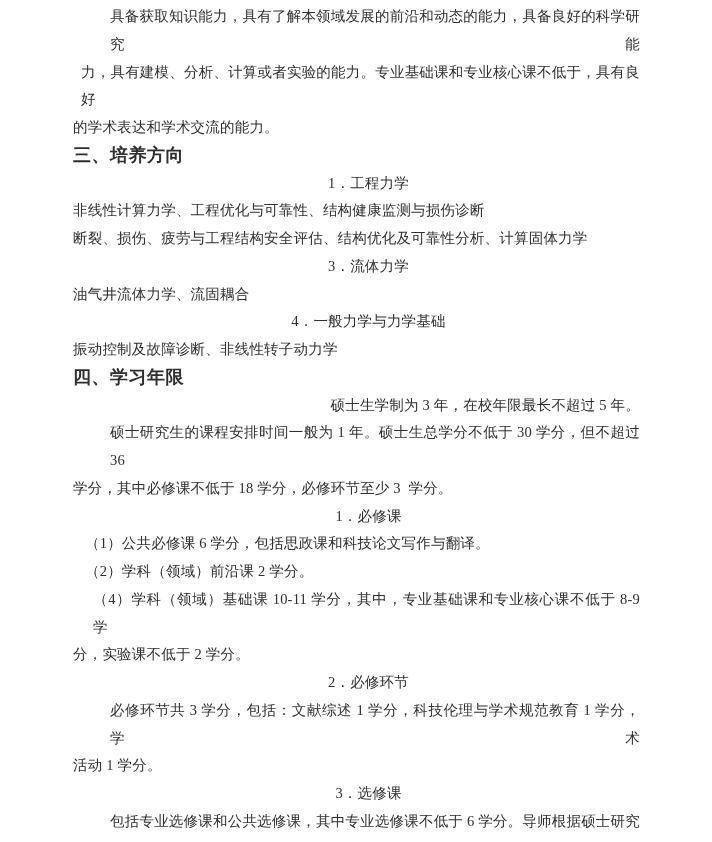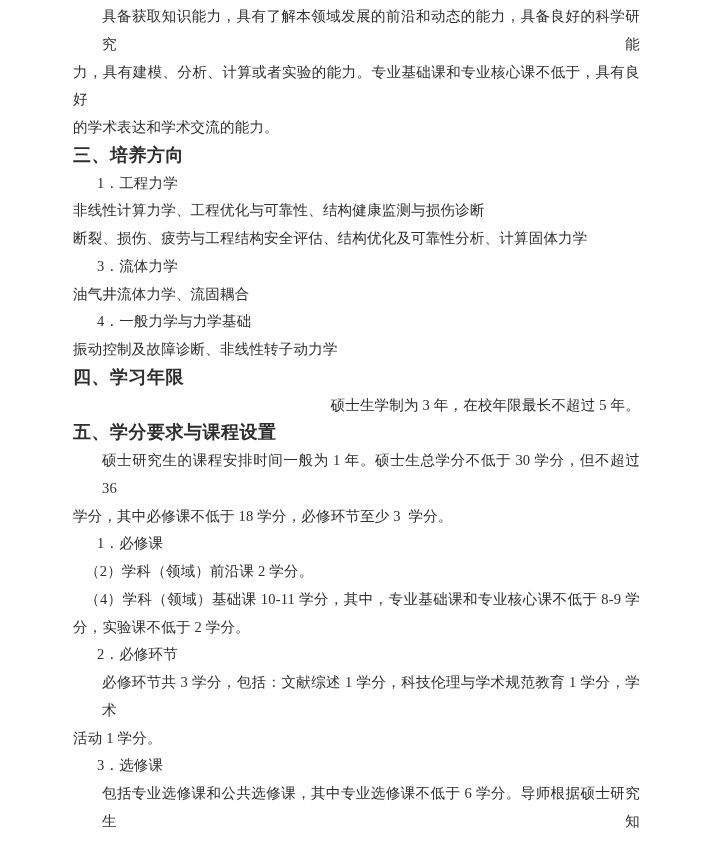--- a/index.html
+++ b/index.html
@@ -27,48 +27,49 @@
     white-space: pre-wrap;
     letter-spacing: 0.2px;
   }
   .line.heading {
     font-family: "Liberation Sans", "DejaVu Sans", sans-serif;
     font-weight: bold;
     font-size: 18px;
     letter-spacing: 0.5px;
   }
   .line.para-start { padding-left: 29px; text-align: right; }
-  .line.item       { padding-left: 24px; }
+  .line.item       { padding-left: 24px; text-align: center; }
   .line.subitem    { padding-left: 12px; }
   .line.justify {
     text-align: justify;
     text-align-last: justify;
+    margin-left: 8px;
   }
 </style>
 </head>
 <body style="background: rgb(255, 255, 255);">
 
 <div class="doc" id="doc-container" style="color: rgb(46, 46, 46);">
     <div class="line para-start justify">具备获取知识能力，具有了解本领域发展的前沿和动态的能力，具备良好的科学研究能</div>
     <div class="line para-cont justify">力，具有建模、分析、计算或者实验的能力。专业基础课和专业核心课不低于，具有良好</div>
     <div class="line para-cont">的学术表达和学术交流的能力。</div>
     <div class="line heading">三、培养方向</div>
     <div class="line item">1．工程力学</div>
     <div class="line para-cont">非线性计算力学、工程优化与可靠性、结构健康监测与损伤诊断</div>
     <div class="line para-cont">断裂、损伤、疲劳与工程结构安全评估、结构优化及可靠性分析、计算固体力学</div>
     <div class="line item">3．流体力学</div>
     <div class="line para-cont">油气井流体力学、流固耦合</div>
     <div class="line item">4．一般力学与力学基础</div>
     <div class="line para-cont">振动控制及故障诊断、非线性转子动力学</div>
     <div class="line heading">四、学习年限</div>
     <div class="line para-start">硕士生学制为 3 年，在校年限最长不超过 5 年。</div>
-    <div class="line heading">五、学分要求与课程设置</div>
     <div class="line para-start justify">硕士研究生的课程安排时间一般为 1 年。硕士生总学分不低于 30 学分，但不超过 36</div>
     <div class="line para-cont">学分，其中必修课不低于 18 学分，必修环节至少 3  学分。</div>
     <div class="line item">1．必修课</div>
+    <div class="line subitem">（1）公共必修课 6 学分，包括思政课和科技论文写作与翻译。</div>
     <div class="line subitem">（2）学科（领域）前沿课 2 学分。</div>
     <div class="line subitem justify">（4）学科（领域）基础课 10-11 学分，其中，专业基础课和专业核心课不低于 8-9 学</div>
     <div class="line para-cont">分，实验课不低于 2 学分。</div>
     <div class="line item">2．必修环节</div>
     <div class="line para-start justify">必修环节共 3 学分，包括：文献综述 1 学分，科技伦理与学术规范教育 1 学分，学术</div>
     <div class="line para-cont">活动 1 学分。</div>
     <div class="line item">3．选修课</div>
     <div class="line para-start justify">包括专业选修课和公共选修课，其中专业选修课不低于 6 学分。导师根据硕士研究生知</div>
   </div>
 

